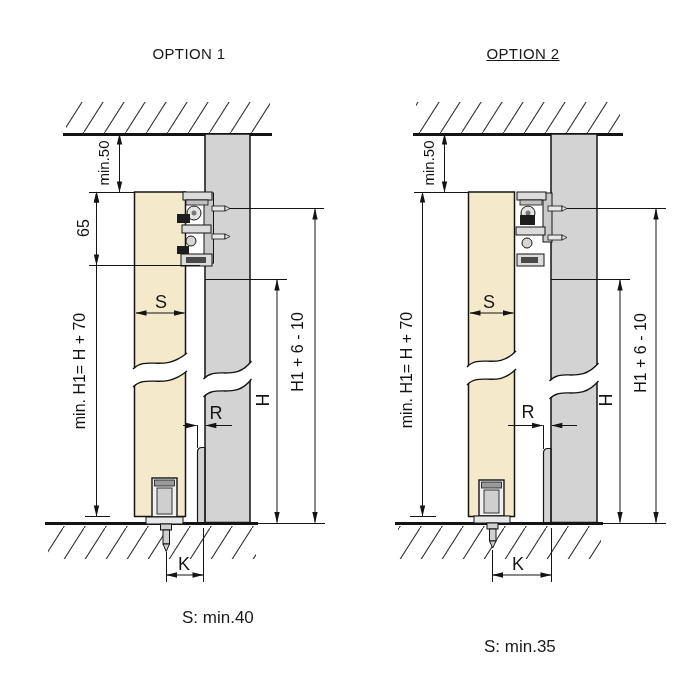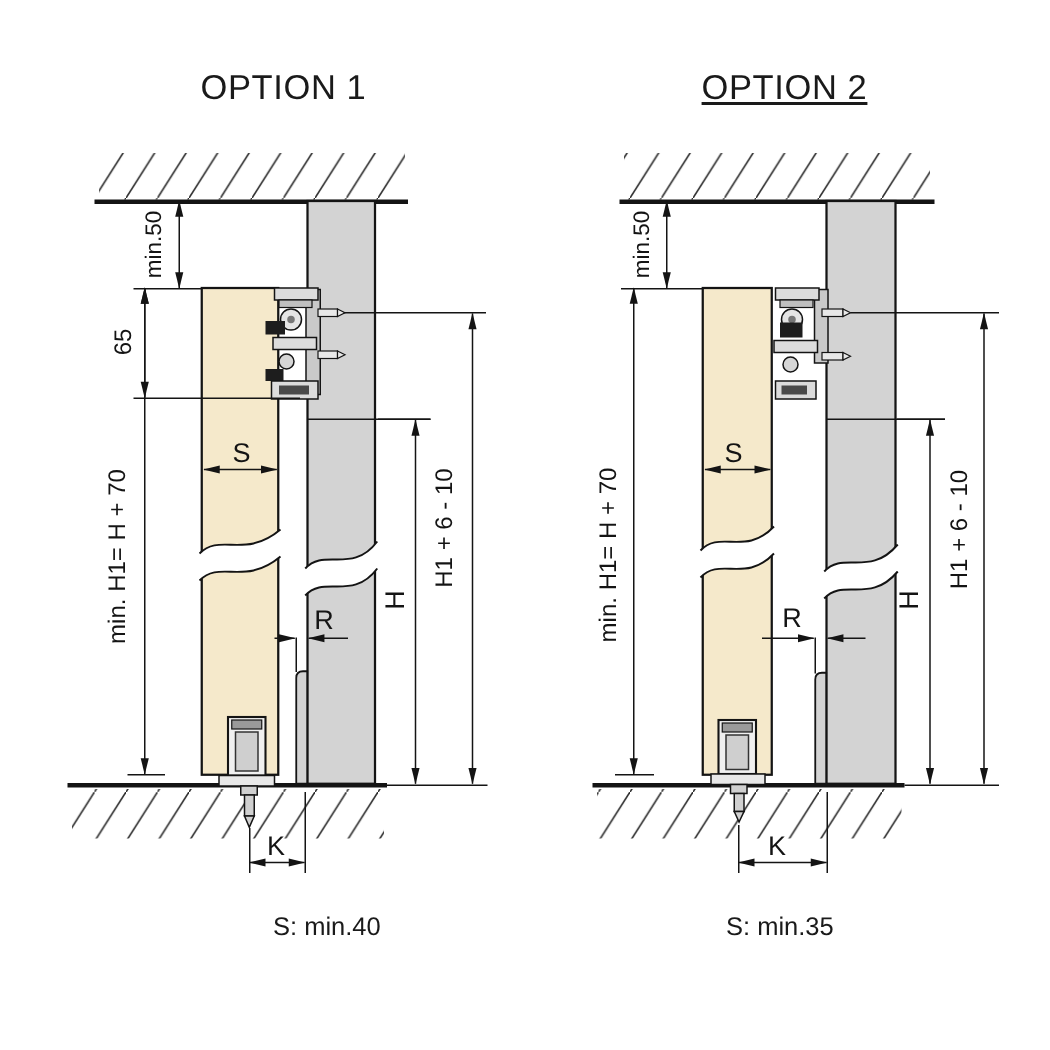--- a/index.html
+++ b/index.html
@@ -2,21 +2,21 @@
 <html><head>
 <meta charset="utf-8">
 <style>
   html,body{margin:0;padding:0;background:#fff;}
   .stage{
     position:relative;width:700px;height:700px;background:#ffffff;
     font-family:"Liberation Sans",sans-serif;color:#1a1a1a;overflow:hidden;
   }
   .title{
     position:absolute;width:170px;text-align:center;
-    font-size:23px;letter-spacing:0.4px;color:#1a1a1a;
+    font-size:15px;letter-spacing:0.4px;color:#1a1a1a;
   }
   .formulas{
     position:absolute;font-size:17px;line-height:25px;color:#1a1a1a;
     white-space:nowrap;
   }
   svg{position:absolute;left:0;top:0;}
   svg text{font-family:"Liberation Sans",sans-serif;fill:#141414;}
   .dim-label{font-size:16px;}
   .dim-label-sm{font-size:15px;}
   .dim-letter{font-size:18px;}
@@ -202,17 +202,17 @@
         <text class="dim-letter" transform="rotate(-90 606 400)" x="606" y="400" text-anchor="middle" dominant-baseline="central">H</text>
         <text class="dim-label" transform="rotate(-90 640 353)" x="640" y="353" text-anchor="middle" dominant-baseline="central">H1 + 6 - 10</text>
         <text class="dim-letter" x="518" y="564" text-anchor="middle" dominant-baseline="central">K</text>
       </g>
     </g>
   </svg>
 
   <div class="formulas" style="left:146px;top:605px;margin-left:36px;">
     <div>S: min.40</div>
   </div>
-  <div class="formulas" style="left:484px;top:605px;">
+  <div class="formulas" style="left:484px;top:634px;">
     <div>S: min.35</div>
   </div>
 
 </div>
 
 </body></html>

